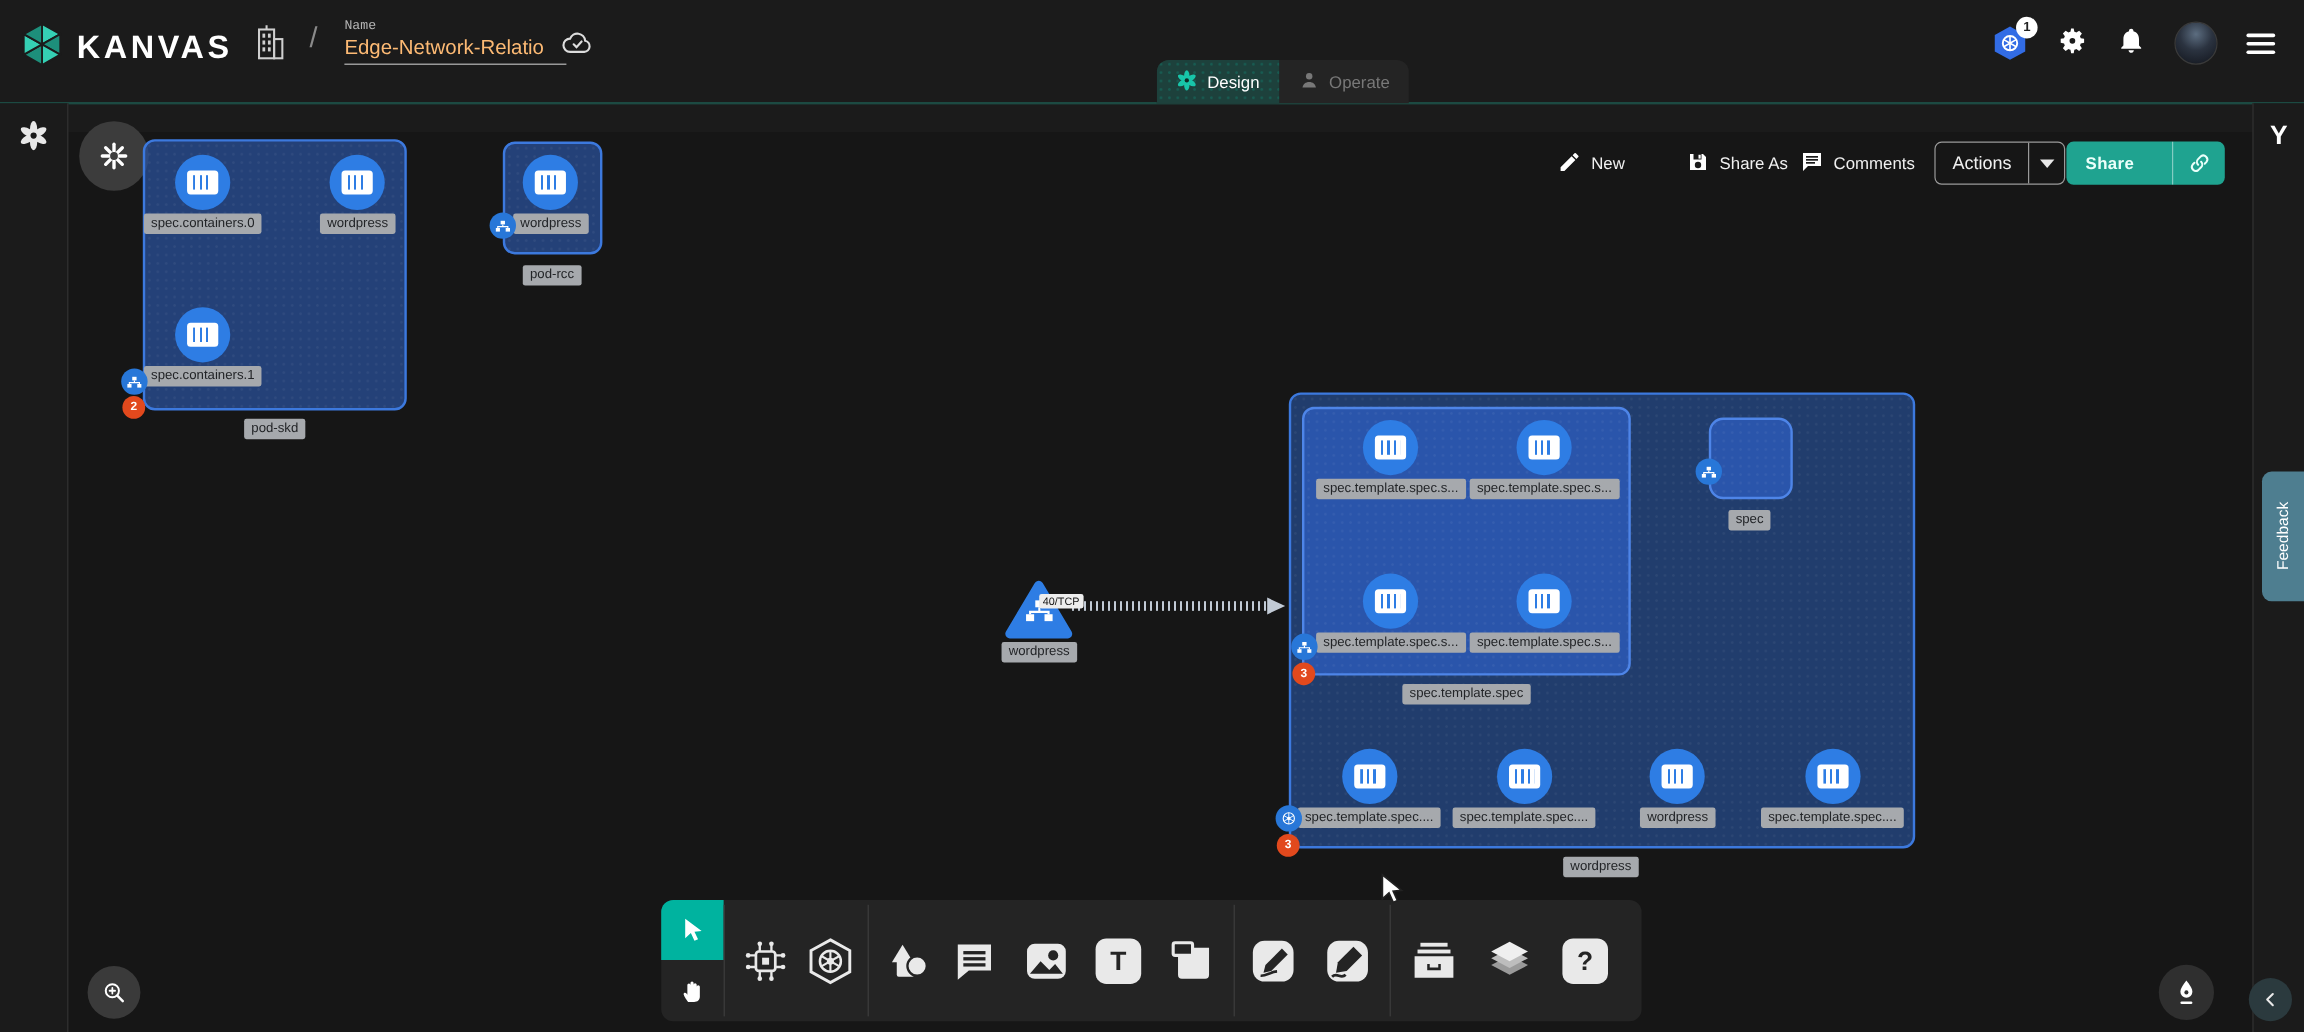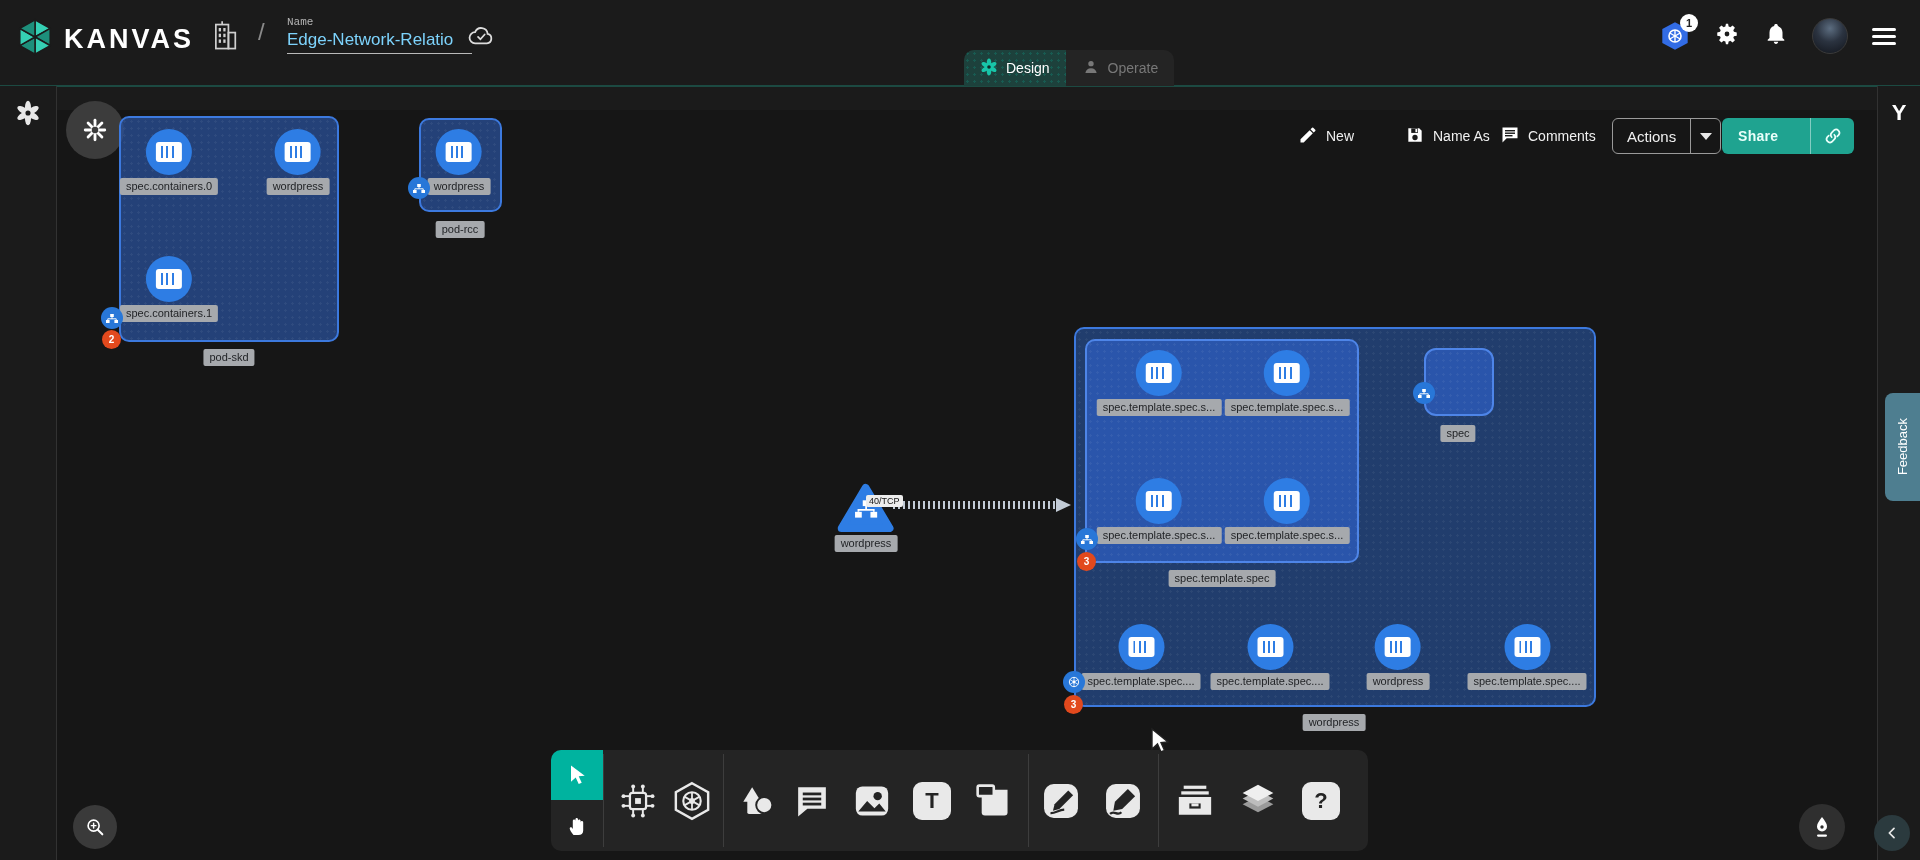--- a/index.html
+++ b/index.html
@@ -9,21 +9,21 @@
 
   
   .header{position:absolute;left:0;top:0;width:1920px;height:110px;background:#1b1b1b;}
   .header-line{position:absolute;left:0;top:85px;width:1920px;height:2px;background:#1c4a42;}
   .logo-wrap{position:absolute;left:16px;top:18px;display:flex;align-items:center;gap:10px;}
   .logo-text{font-size:27px;font-weight:800;letter-spacing:3px;color:#fff;}
   .hdr-building{position:absolute;left:210px;top:20px;}
   .hdr-slash{position:absolute;left:258px;top:18px;font-size:24px;color:#8a8a8a;}
   .name-block{position:absolute;left:287px;top:16px;width:185px;}
   .name-label{font-size:11px;color:#b5b5b5;margin-bottom:2px;font-family:Liberation Mono, monospace;}
-  .name-value{font-size:17px;color:#7dd3fc;padding-bottom:3px;border-bottom:1px solid #b9b9b9;white-space:nowrap;}
+  .name-value{font-size:17px;color:#fdba74;padding-bottom:3px;border-bottom:1px solid #b9b9b9;white-space:nowrap;}
   .hdr-cloud{position:absolute;left:466px;top:22px;}
   .hdr-right{position:absolute;right:24px;top:0;height:72px;display:flex;align-items:center;gap:24px;}
   .k8s-wrap{position:relative;width:30px;height:30px;}
   .k8s-badge{position:absolute;right:-8px;top:-7px;width:18px;height:18px;border-radius:50%;
              background:#fff;color:#222;font-size:11px;font-weight:bold;display:flex;align-items:center;justify-content:center;}
   .avatar{width:36px;height:36px;border-radius:50%;
           background:radial-gradient(circle at 50% 28%,#5c6d80 0%,#2b3340 45%,#11141b 100%);
           border:1px solid #3a3a3a;}
   .burger{display:flex;flex-direction:column;gap:4px;cursor:pointer;}
   .burger span{display:block;width:24px;height:3px;background:#fff;border-radius:2px;}
@@ -212,21 +212,21 @@
 
   <div class="ab-item" style="left:1405px;">
     <span>
       <svg width="20" height="20" viewBox="0 0 24 24">
         <path fill="#fff" d="M4 4h13l3 3v13H4z"></path>
         <rect x="7.5" y="4" width="8" height="5.5" fill="#1b1b1b"></rect>
         <rect x="12.5" y="4.8" width="2.2" height="3.8" fill="#fff"></rect>
         <circle cx="12" cy="15" r="3.2" fill="#1b1b1b"></circle>
       </svg>
     </span>
-    <span>Name As</span>
+    <span>Share As</span>
   </div>
 
   <div class="ab-item" style="left:1500px;">
     <span>
       <svg width="20" height="20" viewBox="0 0 24 24">
         <path fill="#fff" d="M3 3h18v13H8l-5 5z"></path>
         <rect x="6" y="6" width="12" height="1.7" fill="#1b1b1b"></rect>
         <rect x="6" y="9" width="12" height="1.7" fill="#1b1b1b"></rect>
         <rect x="6" y="12" width="9" height="1.7" fill="#1b1b1b"></rect>
       </svg>

